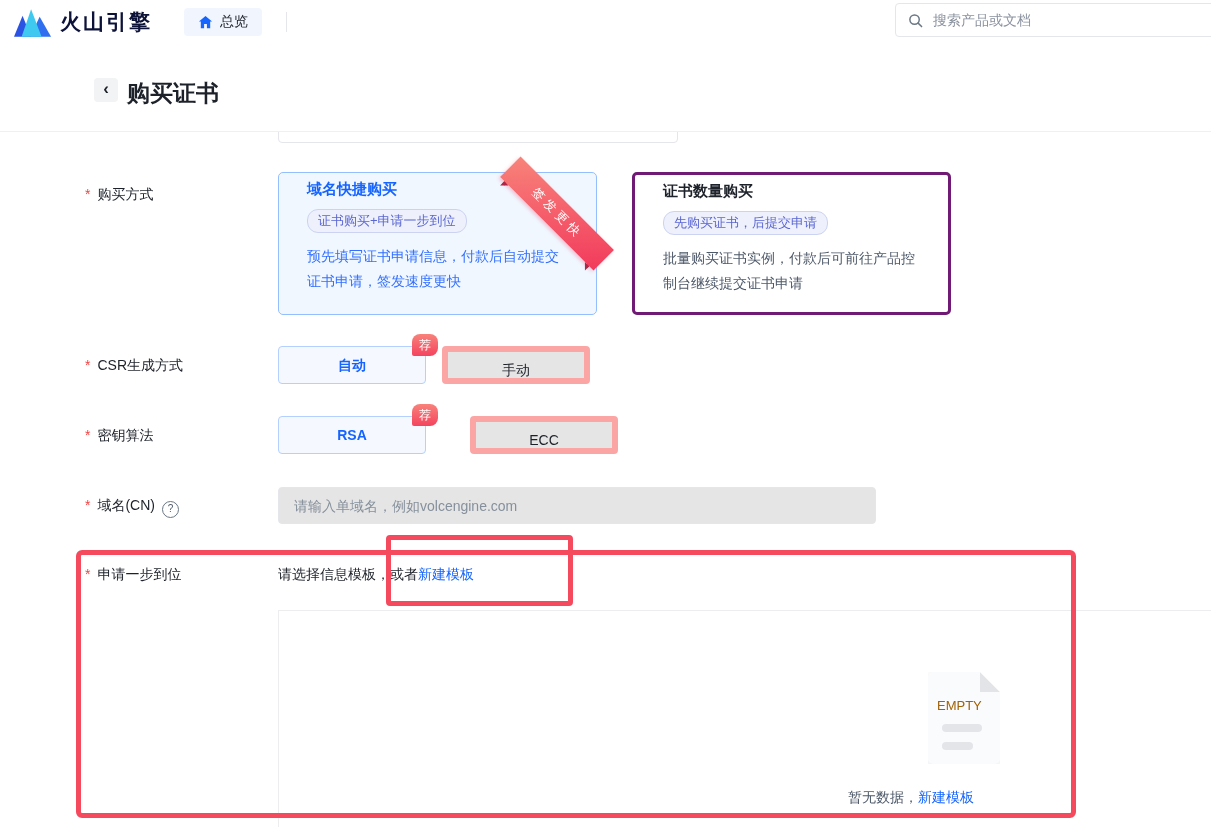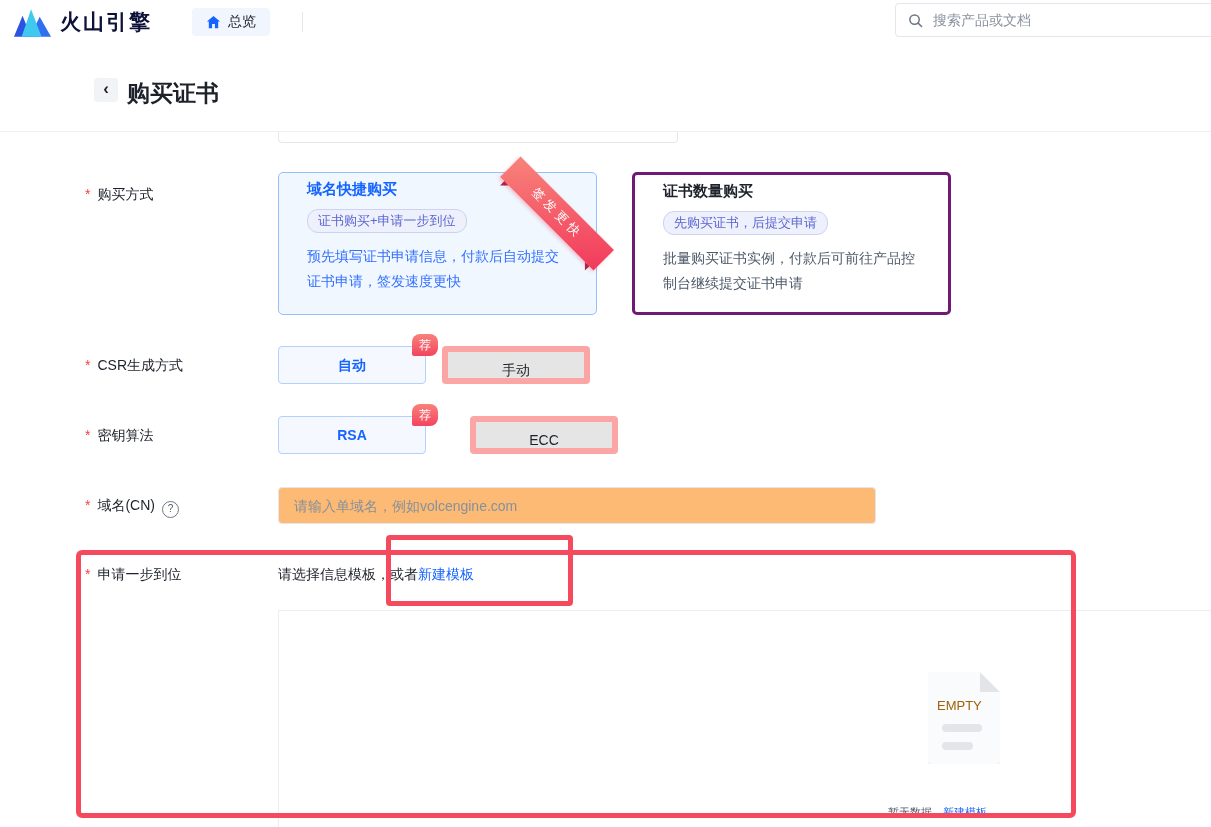--- a/index.html
+++ b/index.html
@@ -1,21 +1,21 @@
 <!DOCTYPE html>
 <html><head>
 <meta charset="utf-8">
 <style>
   html,body{margin:0;padding:0;background:#fff;}
   .stage{position:relative;width:1211px;height:827px;background:#fff;overflow:hidden;
          font-family:"Liberation Sans",sans-serif;color:#1d2129;font-size:14px;}
 
   
   .topbar{position:absolute;left:0;top:0;width:100%;height:44px;background:#fff;
-          border-bottom:1px solid #e3e8e6;display:flex;align-items:center;gap:8px;}
+          border-bottom:1px solid #e3e8e6;display:flex;align-items:center;}
   .logo{display:flex;align-items:center;margin-left:14px;}
   .logo svg{display:block;}
   .brand{font-size:21px;font-weight:bold;color:#0d1238;letter-spacing:2px;margin-left:8px;}
   .nav-pill{display:flex;align-items:center;gap:7px;background:#f1f5fd;border-radius:4px;
             height:28px;padding:0 14px;margin-left:32px;cursor:pointer;}
   .nav-pill span{font-size:14px;color:#1d2129;}
   .v-divider{width:1px;height:20px;background:#e5e6eb;margin-left:24px;}
   .searchbox{position:absolute;left:895px;top:3px;width:360px;height:32px;border:1px solid #e5e6eb;
              border-radius:4px;display:flex;align-items:center;background:#fff;}
   .searchbox input{border:none;outline:none;background:transparent;font-size:14px;width:280px;
@@ -68,42 +68,42 @@
   .opt{position:absolute;width:148px;height:38px;border-radius:4px;box-sizing:border-box;
        text-align:center;line-height:36px;font-size:14px;cursor:pointer;background:#e5e5e5;
        border:6px solid #fca5a5;color:#1d2129;}
   .opt.sel{background:#f5f9ff;border:1px solid #b3d0ff;color:#1664ff;font-weight:bold;}
   .opt-badge{position:absolute;top:-13px;right:-13px;width:26px;height:22px;line-height:22px;
              border-radius:8px 8px 8px 2px;background:linear-gradient(180deg,#f8827a,#f4445f);
              color:#fff;font-size:12px;text-align:center;font-weight:normal;}
 
   
   .domain-input{position:absolute;left:278px;top:487px;width:598px;height:37px;border:1px solid #e5e6eb;
-                border-radius:4px;box-sizing:border-box;display:flex;align-items:center;background:#fdba74;}
+                border-radius:4px;box-sizing:border-box;display:flex;align-items:center;background:#e5e5e5;}
   .domain-input input{border:none;outline:none;margin-left:13px;width:560px;font-size:14px;
                       font-family:"Liberation Sans",sans-serif;color:#1d2129;background:transparent;}
   .domain-input input::placeholder{color:#86909c;}
 
   
   .tpl-hint{position:absolute;left:278px;top:566px;font-size:14px;color:#1d2129;}
   .link{color:#1664ff;cursor:pointer;text-decoration:none;}
 
   
   .panel-topline{position:absolute;left:278px;top:610px;width:933px;height:1px;background:#ededf0;}
   .panel-leftline{position:absolute;left:278px;top:610px;width:1px;height:217px;background:#ededf0;}
   .empty-doc{position:absolute;left:928px;top:672px;width:72px;height:92px;background:#fafbfc;
              border-radius:5px;box-shadow:0 2px 8px rgba(0,0,0,.10);
              clip-path:polygon(0 0,52px 0,72px 20px,72px 92px,0 92px);}
   .empty-doc .fold{position:absolute;right:0;top:0;width:20px;height:20px;background:#e2e4e8;
              clip-path:polygon(0 0,100% 100%,0 100%);}
   .empty-doc .etext{position:absolute;left:9px;top:26px;font-size:13px;font-weight:normal;color:#a16207;}
   .empty-doc .bar{position:absolute;left:14px;height:8px;border-radius:4px;background:#e3e5e9;}
   .empty-doc .bar1{top:52px;width:40px;}
   .empty-doc .bar2{top:70px;width:31px;}
-  .empty-text{position:absolute;left:888px;top:789px;font-size:11px;color:#4e5969;white-space:nowrap;margin-top:16px;}
+  .empty-text{position:absolute;left:848px;top:789px;font-size:14px;color:#4e5969;white-space:nowrap;}
 
   
   .anno{position:absolute;border:5px solid #f5495e;pointer-events:none;z-index:20;box-sizing:border-box;}
   .anno-small{left:386px;top:535px;width:187px;height:71px;border-radius:4px;}
   .anno-large{left:76px;top:550px;width:1000px;height:268px;border-radius:6px;}
 </style>
 </head>
 <body>
 
 <div class="stage">

